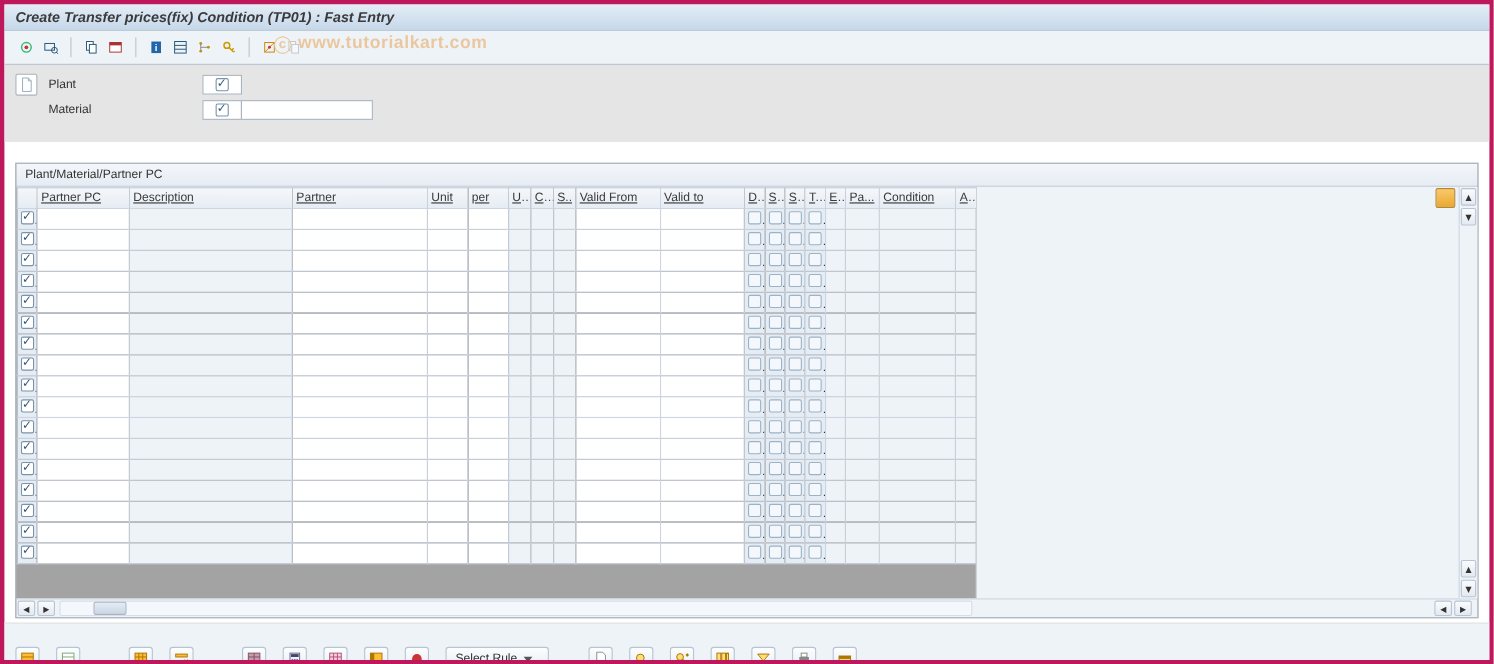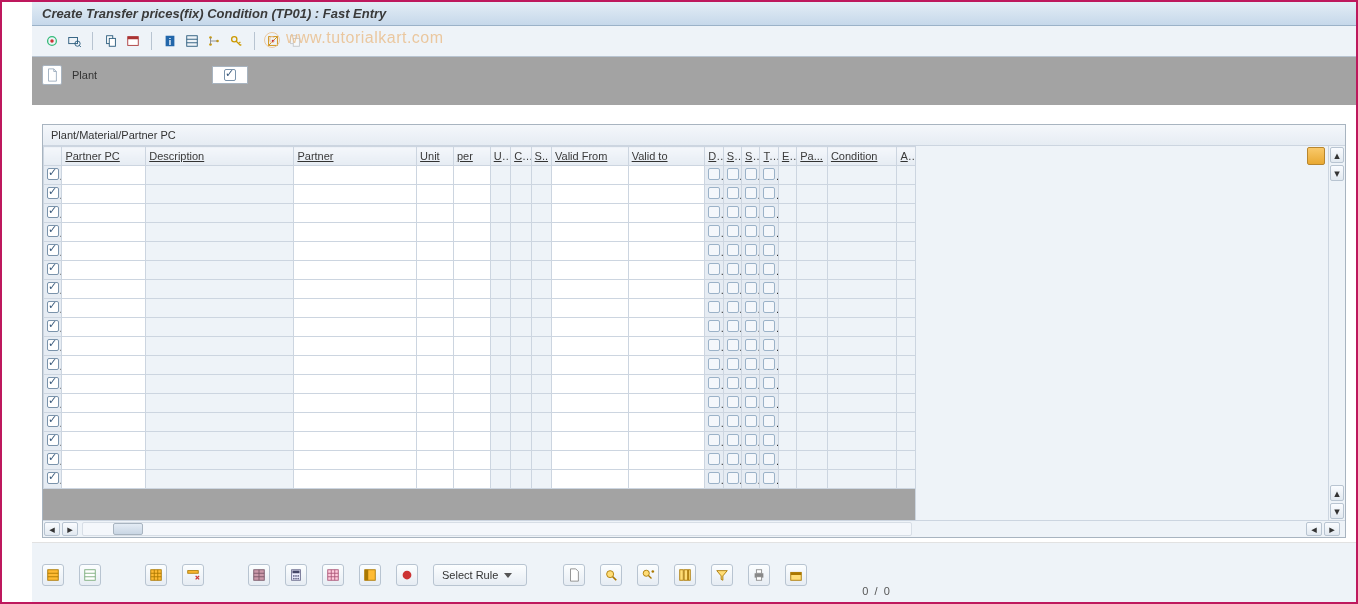--- a/index.html
+++ b/index.html
@@ -1,37 +1,37 @@
 <!DOCTYPE html>
 <html><head>
 <meta charset="utf-8">
 <style>
   * { box-sizing: border-box; }
   html, body { margin:0; padding:0; font-family: Arial, sans-serif; font-size:11px; color:#333; background:#fff; }
-  .wrap { width:1358px; height:604px; border:2px solid #be185d; position:relative; overflow:hidden; background:#fff;padding-left:30px;}
+  .wrap { width:1358px; height:604px; border:4px solid #be185d; position:relative; overflow:hidden; background:#fff;}
   .titlebar {
     background: linear-gradient(#e3edf6,#c6d8ea);
     border-bottom:1px solid #9bb2c8;
     padding:4px 10px;
     font-weight:bold; font-style:italic;
     font-size:13px; color:#3a3a3a;
   }
   .toolbar-main {
     background:#eef3f8;
     border-bottom:1px solid #b8c4d1;
     padding:5px 10px;
     display:flex; align-items:center; gap:2px;
     position:relative;
   }
   .tb-btn { width:20px; height:20px; display:inline-flex; align-items:center; justify-content:center; border:1px solid transparent; border-radius:2px; cursor:pointer; }
   .tb-sep { width:1px; height:18px; background:#b8c4d1; margin:0 6px; }
-  .watermark { position:absolute; left:232px; top:3px; color:#eac090; opacity:.85; font-size:16px; font-weight:normal; letter-spacing:.5px; pointer-events:none; white-space:nowrap;}
+  .watermark { position:absolute; left:245px; top:3px; color:#eac090; opacity:.85; font-size:16px; font-weight:bold; letter-spacing:.5px; pointer-events:none; white-space:nowrap;}
   .watermark .c { display:inline-block; border:1.5px solid #eac090; border-radius:50%; width:16px; height:16px; line-height:13px; text-align:center; font-size:12px; margin-right:6px;}
   
-  .form-area { background:#a3a3a3; padding:8px 10px 16px; }
+  .form-area { background:#e5e5e5; padding:8px 10px 16px; }
   .form-row { display:flex; align-items:center; margin-bottom:4px; }
   .form-row .doc-icon { width:20px; height:20px; background:#fff; border:1px solid #a8b4c0; border-radius:2px; margin-right:10px; display:flex; align-items:center; justify-content:center; }
   .form-row .spacer { width:30px; }
   .form-label { width:140px; }
   .form-input-wrap { display:flex; align-items:center; }
   .form-input { height:18px; border:1px solid #a8b4c0; background:#fff; padding:0 2px; }
   .form-input.small { width:36px; }
   .form-input.big { width:120px; margin-left:-1px;}
   .chk { width:12px; height:12px; border:1px solid #7a93ab; border-radius:2px; display:inline-block; position:relative; background:#fff;}
   .chk::after { content:"✓"; position:absolute; top:-3px; left:0; font-size:11px; color:#39597b; }
@@ -160,20 +160,30 @@
           <svg viewBox="0 0 16 16">
             <path d="M4 1h6l3 3v11H4z" fill="#fff" stroke="#9ab"></path>
             <path d="M10 1v3h3" fill="none" stroke="#9ab"></path>
           </svg>
         </span>
       <span class="form-label">Plant</span>
       <span class="form-input-wrap">
         <span class="form-input small" style="display:flex;align-items:center;justify-content:center;">
             <span class="chk"></span>
           </span>
+      </span>
+    </div>
+    <div class="form-row">
+      <span class="spacer"></span>
+      <span class="form-label">Material</span>
+      <span class="form-input-wrap">
+        <span class="form-input small" style="display:flex;align-items:center;justify-content:center;">
+            <span class="chk"></span>
+          </span>
+        <input class="form-input big" value="" style="">
       </span>
     </div>
   </div>
 
   <div class="grid-area">
     <div class="grid-title">Plant/Material/Partner PC</div>
     <div class="grid-wrap">
       <div class="grid-table-area">
         <table class="grid">
           <colgroup>

